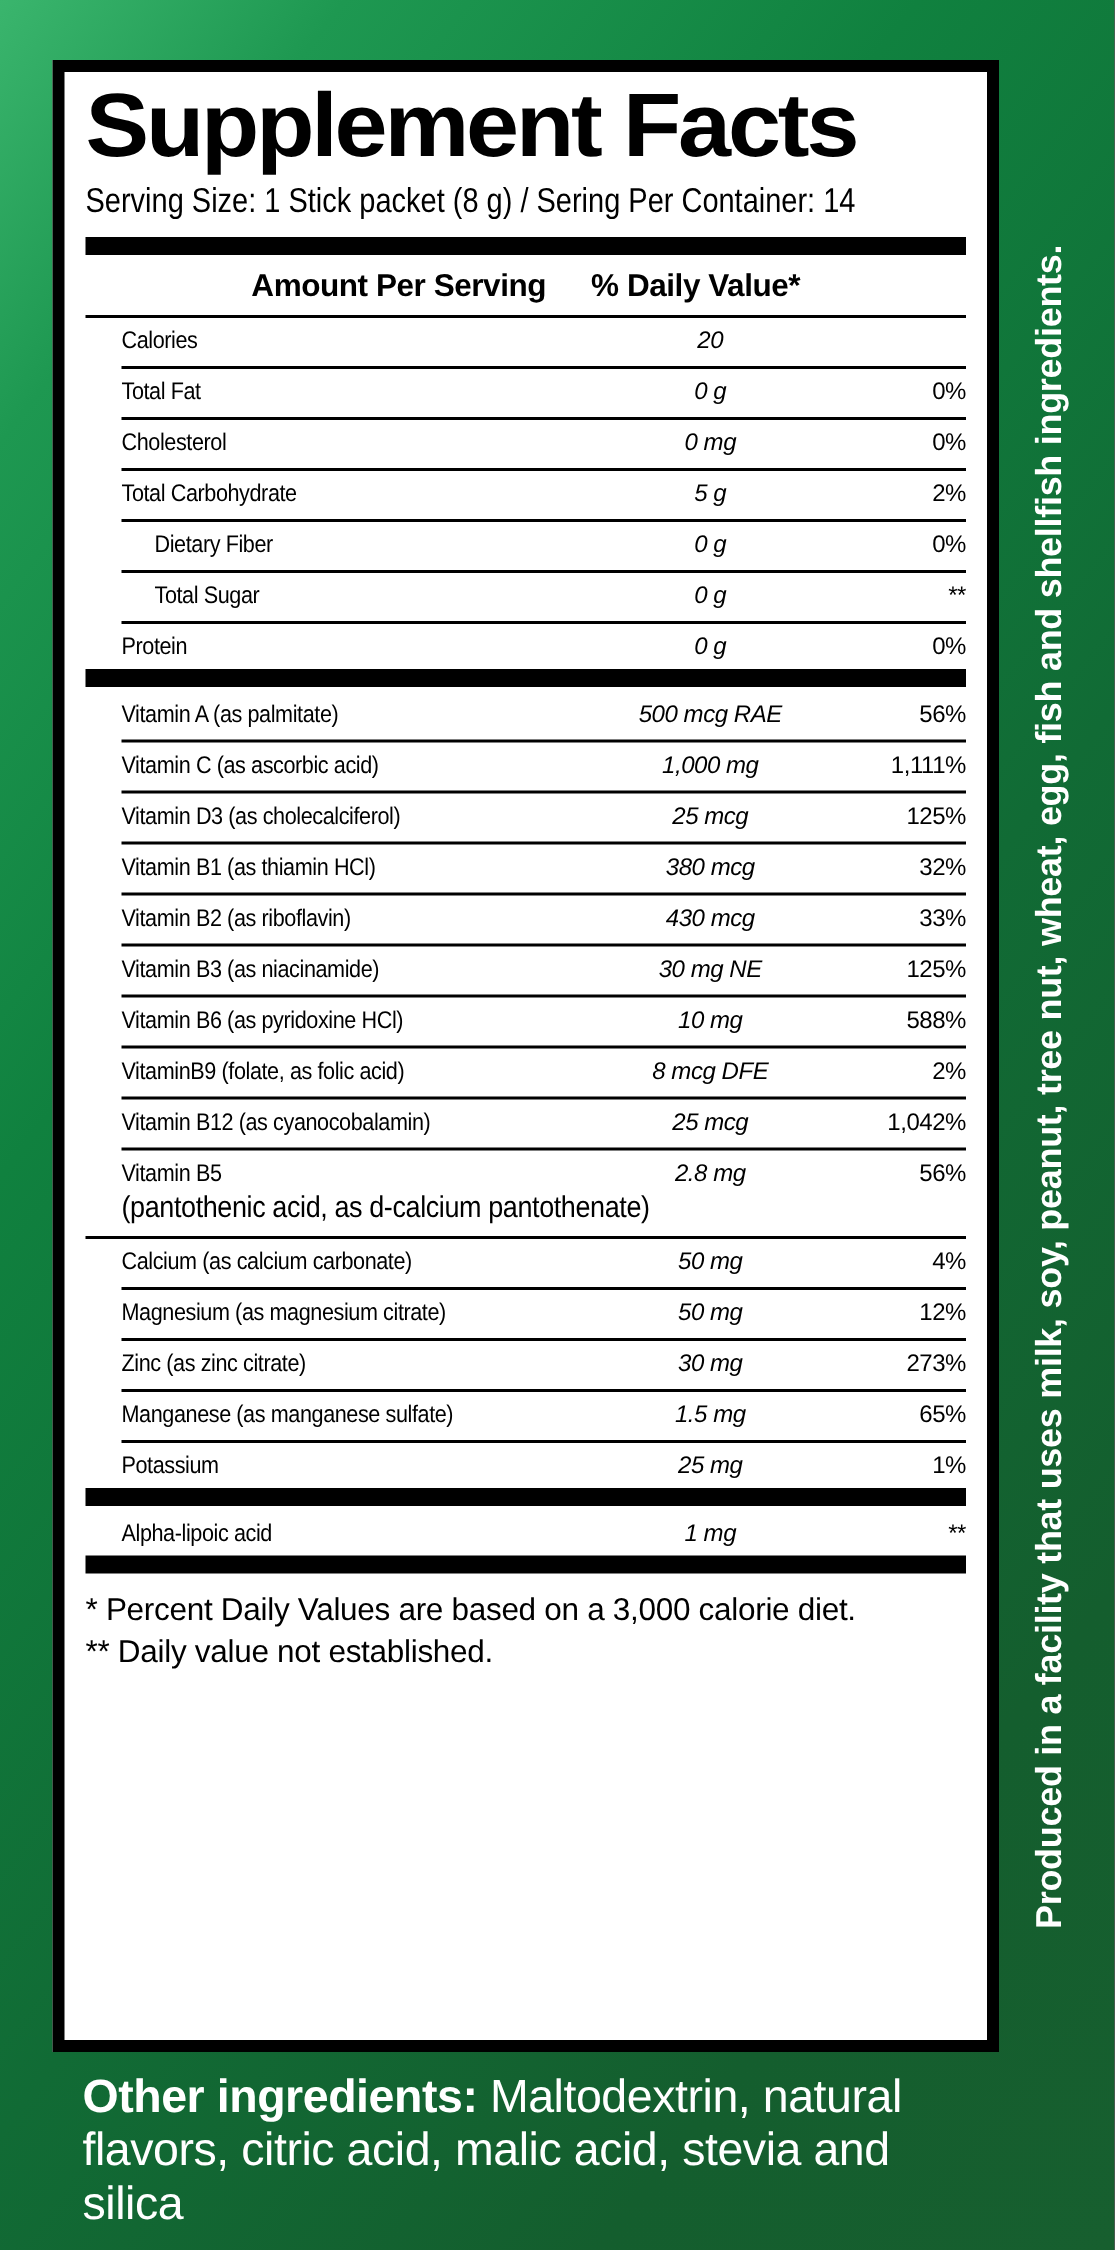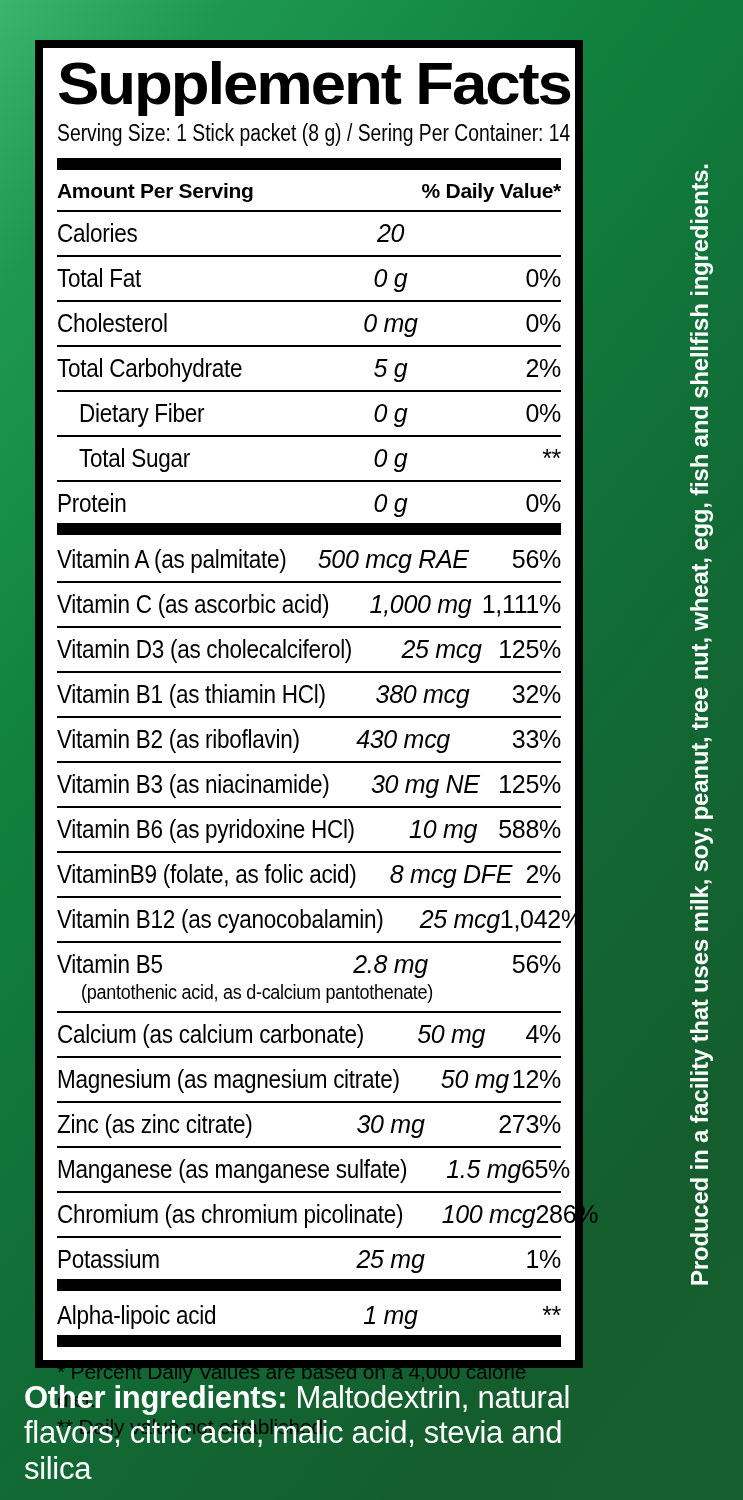--- a/index.html
+++ b/index.html
@@ -2,55 +2,55 @@
 <html><head>
 <meta charset="utf-8">
 <style>
   html,body{margin:0;padding:0;background:#222;}
   .canvas{
     position:relative;width:743px;height:1500px;overflow:hidden;
     font-family:"Liberation Sans",sans-serif;color:#000;
     background:linear-gradient(128deg,#3ab56d 0%,#1e9851 12%,#10813f 32%,#116b35 58%,#145e2e 82%,#175f2f 100%);
   }
   .facts-box{
-    position:absolute;left:35px;top:40px;width:548px;height:1328px;
+    position:absolute;left:35px;top:40px;width:631px;height:1328px;
     background:#fff;border:8px solid #000;box-sizing:border-box;
     padding:4px 14px 8px;
   }
   .title{
     margin:0;padding:2px 0 4px;font-weight:bold;font-size:60px;line-height:1.0;
     letter-spacing:-2px;white-space:nowrap;
   }
   .title .stretch{display:inline-block;transform:scaleX(1.06);transform-origin:0 50%;}
   .serving{font-size:23px;padding:2px 0 8px;white-space:nowrap;}
   .serving .cond{display:inline-block;transform:scaleX(.84);transform-origin:0 50%;white-space:nowrap;}
   .bar{height:12px;background:#000;margin:3px 0;}
   .colhead{
-    display:flex;justify-content:space-between;gap:30px;
+    display:flex;justify-content:center;gap:30px;
     font-weight:bold;font-size:21px;padding:6px 0 7px;border-bottom:2px solid #000;
     letter-spacing:-0.3px;
   }
   .row{
     display:flex;align-items:flex-start;border-bottom:2px solid #000;
-    padding:7px 0;font-size:25px;letter-spacing:-0.3px;
+    padding:7px 0;font-size:16px;letter-spacing:-0.3px;margin-left:24px;
   }
   .row .lbl{flex:1;white-space:nowrap;overflow:visible;}
   .row .lbl .cond{display:inline-block;transform:scaleX(.9);transform-origin:0 60%;white-space:nowrap;}
   .row .amt{width:165px;text-align:center;white-space:nowrap;font-style:italic;}
   .row .dv{width:88px;text-align:right;white-space:nowrap;}
   .row.indent .lbl{padding-left:22px;}
   .row.nosep{border-bottom:none;padding-bottom:2px;}
   .subline{
     font-size:20px;letter-spacing:-0.3px;padding:0 0 7px 24px;
     border-bottom:2px solid #000;white-space:nowrap;
   }
   .subline .cond{display:inline-block;transform:scaleX(.9);transform-origin:0 60%;white-space:nowrap;}
   .footnotes{font-size:21px;line-height:1.32;padding-top:8px;letter-spacing:-0.2px;}
   .other{
-    position:absolute;left:24px;top:1380px;width:608px;
+    position:absolute;left:55px;top:1380px;width:608px;
     color:#fff;font-size:31px;line-height:1.14;letter-spacing:-0.3px;
   }
   .other .b{font-weight:bold;}
   .allergen{
     position:absolute;right:0;top:100px;width:86px;height:1250px;
     display:flex;align-items:center;justify-content:center;
     color:#fff;font-weight:bold;font-size:24px;letter-spacing:-0.2px;
     writing-mode:vertical-rl;transform:rotate(180deg);white-space:nowrap;
   }
 </style>
@@ -175,43 +175,38 @@
     <div class="row">
       <span class="lbl"><span class="cond">Zinc (as zinc citrate)</span></span>
       <span class="amt">30 mg</span>
       <span class="dv">273%</span>
     </div>
     <div class="row">
       <span class="lbl"><span class="cond">Manganese (as manganese sulfate)</span></span>
       <span class="amt">1.5 mg</span>
       <span class="dv">65%</span>
     </div>
-    <div class="row">
-      <span class="lbl"><span class="cond">Chromium (as chromium picolinate)</span></span>
-      <span class="amt">100 mcg</span>
-      <span class="dv">286%</span>
-    </div>
     <div class="row nosep">
       <span class="lbl"><span class="cond">Potassium</span></span>
       <span class="amt">25 mg</span>
       <span class="dv">1%</span>
     </div>
 
     <div class="bar"></div>
 
     <div class="row nosep">
       <span class="lbl"><span class="cond">Alpha-lipoic acid</span></span>
       <span class="amt">1 mg</span>
       <span class="dv">**</span>
     </div>
 
     <div class="bar"></div>
 
     <div class="footnotes">
-      <div>* Percent Daily Values are based on a 4,000 calorie diet.</div>
+      <div>* Percent Daily Values are based on a 3,000 calorie diet.</div>
       <div>** Daily value not established.</div>
     </div>
 
   </div>
 
   <div class="other"><span class="b">Other ingredients:</span><span> Maltodextrin, natural flavors, citric acid, malic acid, stevia and silica</span></div>
 
   <div class="allergen">
       <span>Produced in a facility that uses milk, soy, peanut, tree nut, wheat, egg, fish and shellfish ingredients.</span>
     </div>

